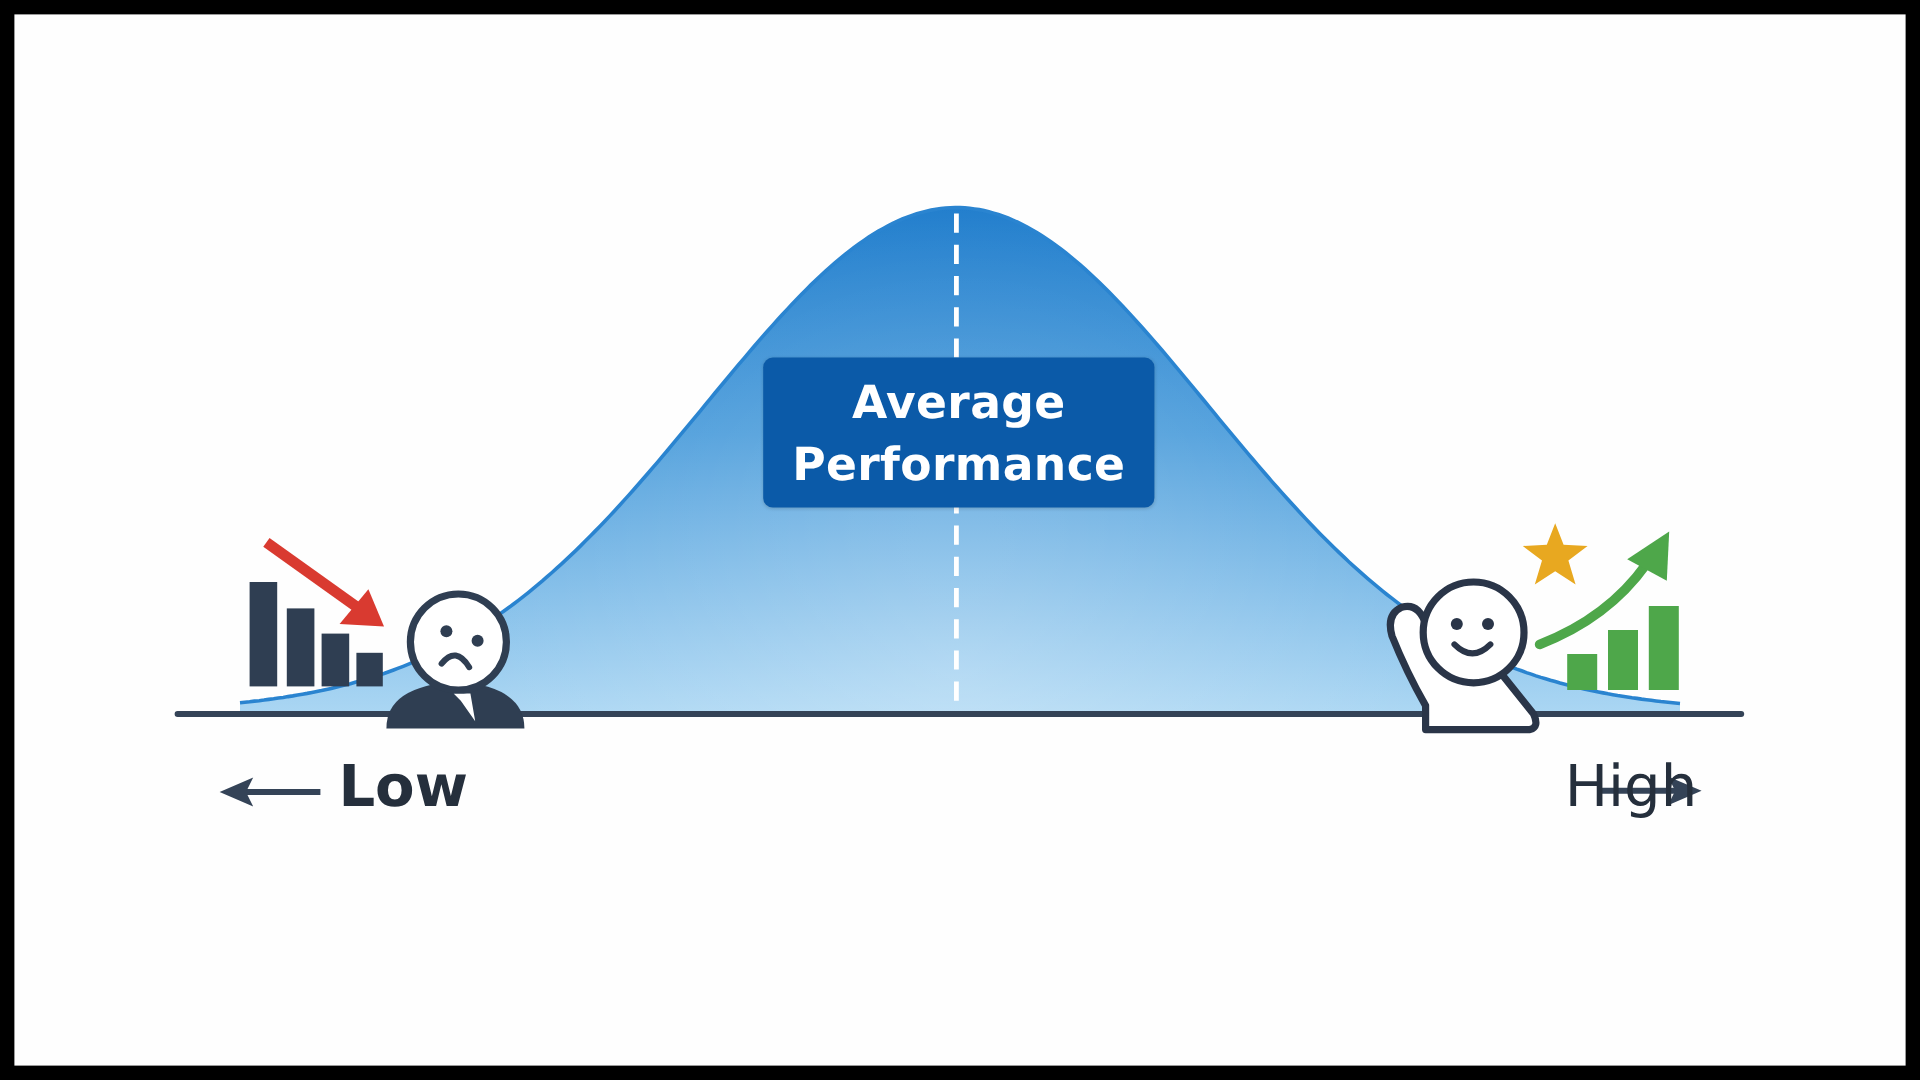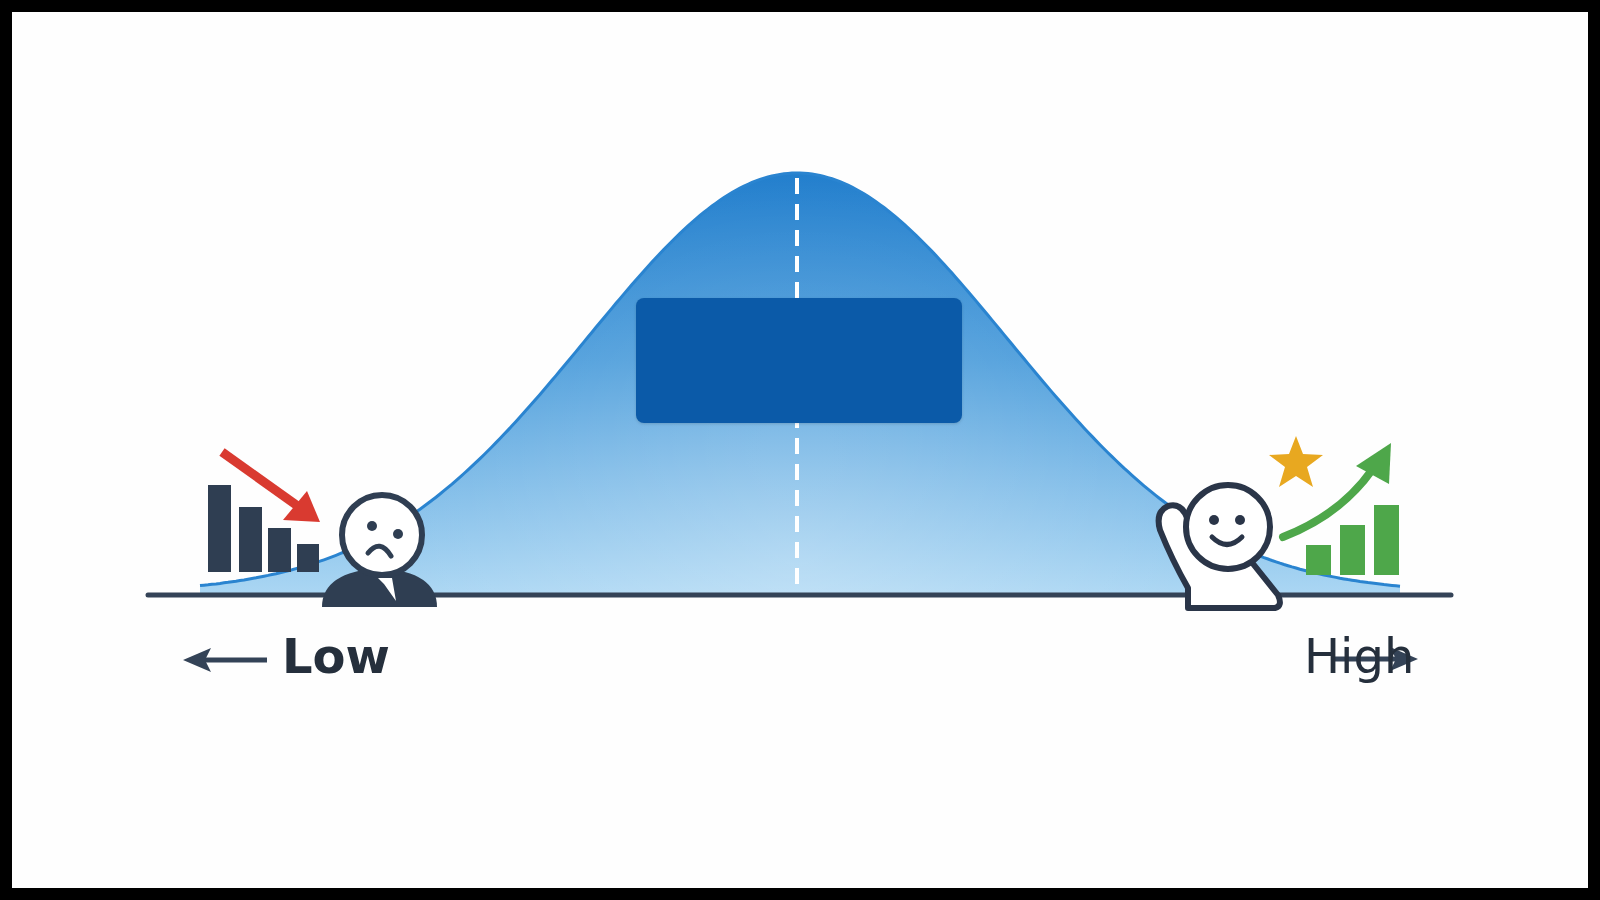--- a/index.html
+++ b/index.html
@@ -118,16 +118,18 @@
     <line x1="200" y1="660" x2="267" y2="660" stroke="#344357" stroke-width="5"></line>
     <polygon points="183,660 211,648 205,660 211,672" fill="#344357"></polygon>
   </g>
   <g>
     <line x1="1333" y1="659" x2="1400" y2="659" stroke="#344357" stroke-width="5"></line>
     <polygon points="1418,659 1390,647 1396,659 1390,671" fill="#344357"></polygon>
   </g>
 </svg>
 
 <div class="label-box">
+  <span>Average</span>
+  <span>Performance</span>
 </div>
 
 <div class="axis-text low-text">Low</div>
 <div class="axis-text high-text">High</div>
 
 </body></html>

